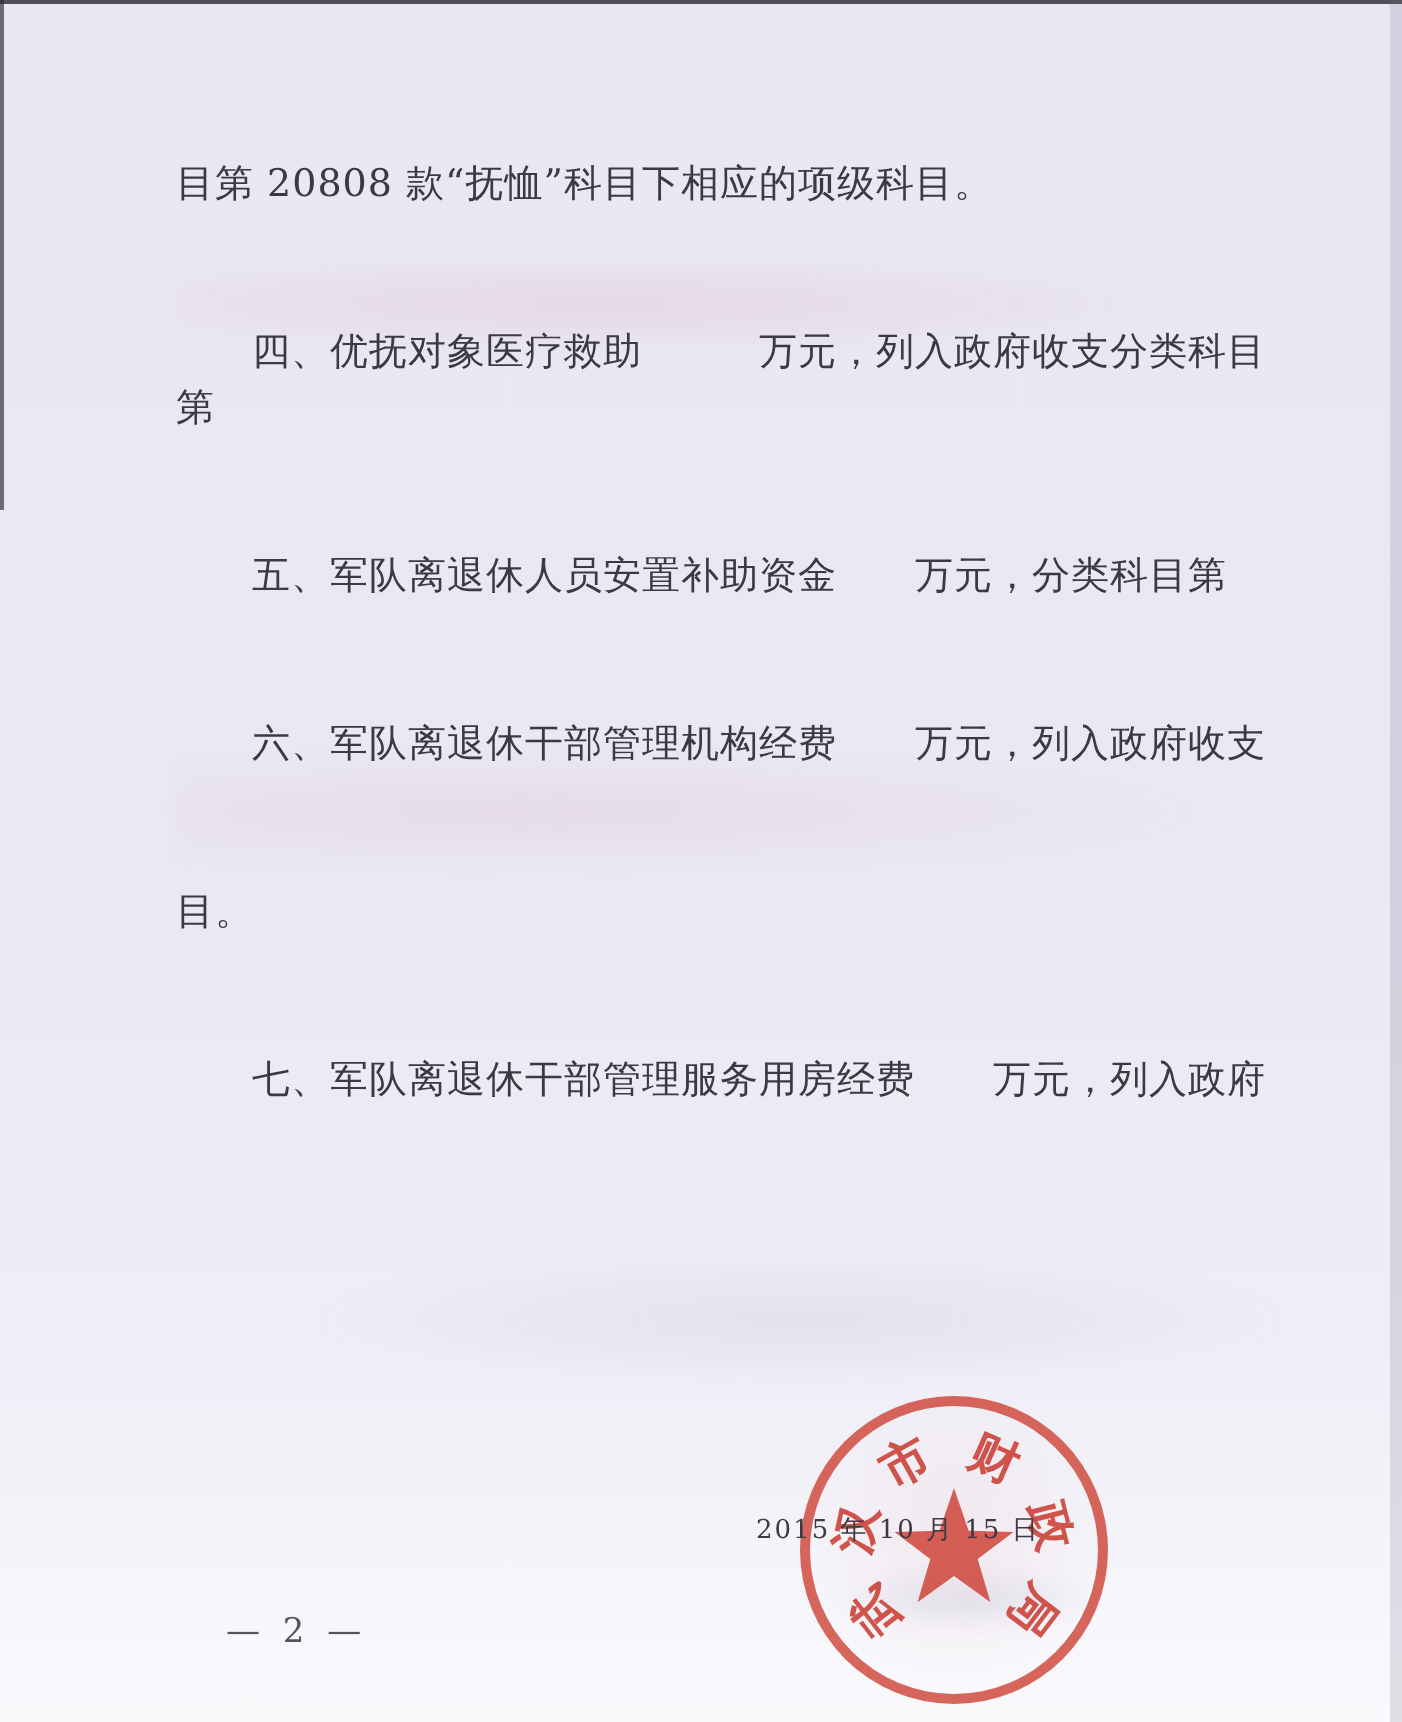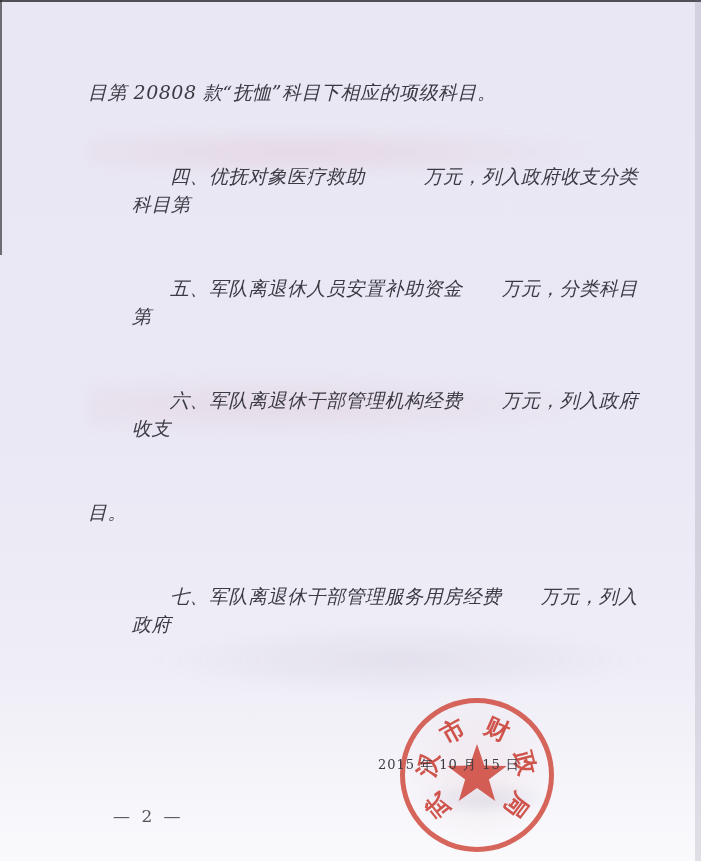--- a/index.html
+++ b/index.html
@@ -12,22 +12,22 @@
     color:#3b3a42;
   }
   .edge-top{position:absolute;left:0;top:0;width:701px;height:2px;background:#2a2a2e;opacity:.8;}
   .edge-left{position:absolute;left:0;top:0;width:2px;height:255px;background:#2a2a2e;opacity:.65;}
   .edge-right{position:absolute;right:0;top:0;width:6px;height:861px;background:rgba(110,105,135,.18);}
   .body-text{
     position:absolute;left:88px;top:22px;width:556px;
     font-size:19px;line-height:28px;letter-spacing:.5px;
     white-space:pre-wrap;
   }
-  .body-text p{margin:0;padding:0;font-style:italic;}
-  .body-text p.indent{text-indent:38px;margin-left:44px;}
+  .body-text p{margin:0;padding:0;}
+  .body-text p.indent{text-indent:38px;}
   .ghost{position:absolute;filter:blur(4px);pointer-events:none;}
   .ghost-1{left:88px;top:126px;width:530px;height:52px;
     background:radial-gradient(ellipse at 40% 50%,rgba(205,110,120,.12),rgba(205,110,120,0) 70%);}
   .ghost-2{left:88px;top:374px;width:520px;height:64px;
     background:radial-gradient(ellipse at 35% 50%,rgba(200,115,125,.10),rgba(200,115,125,0) 70%);}
   .ghost-3{left:150px;top:624px;width:500px;height:72px;
     background:radial-gradient(ellipse at 50% 50%,rgba(130,125,155,.10),rgba(130,125,155,0) 70%);}
   .ghost-4{left:418px;top:782px;width:130px;height:34px;
     background:radial-gradient(ellipse at 50% 50%,rgba(110,120,175,.14),rgba(110,120,175,0) 75%);}
   .date-line{

